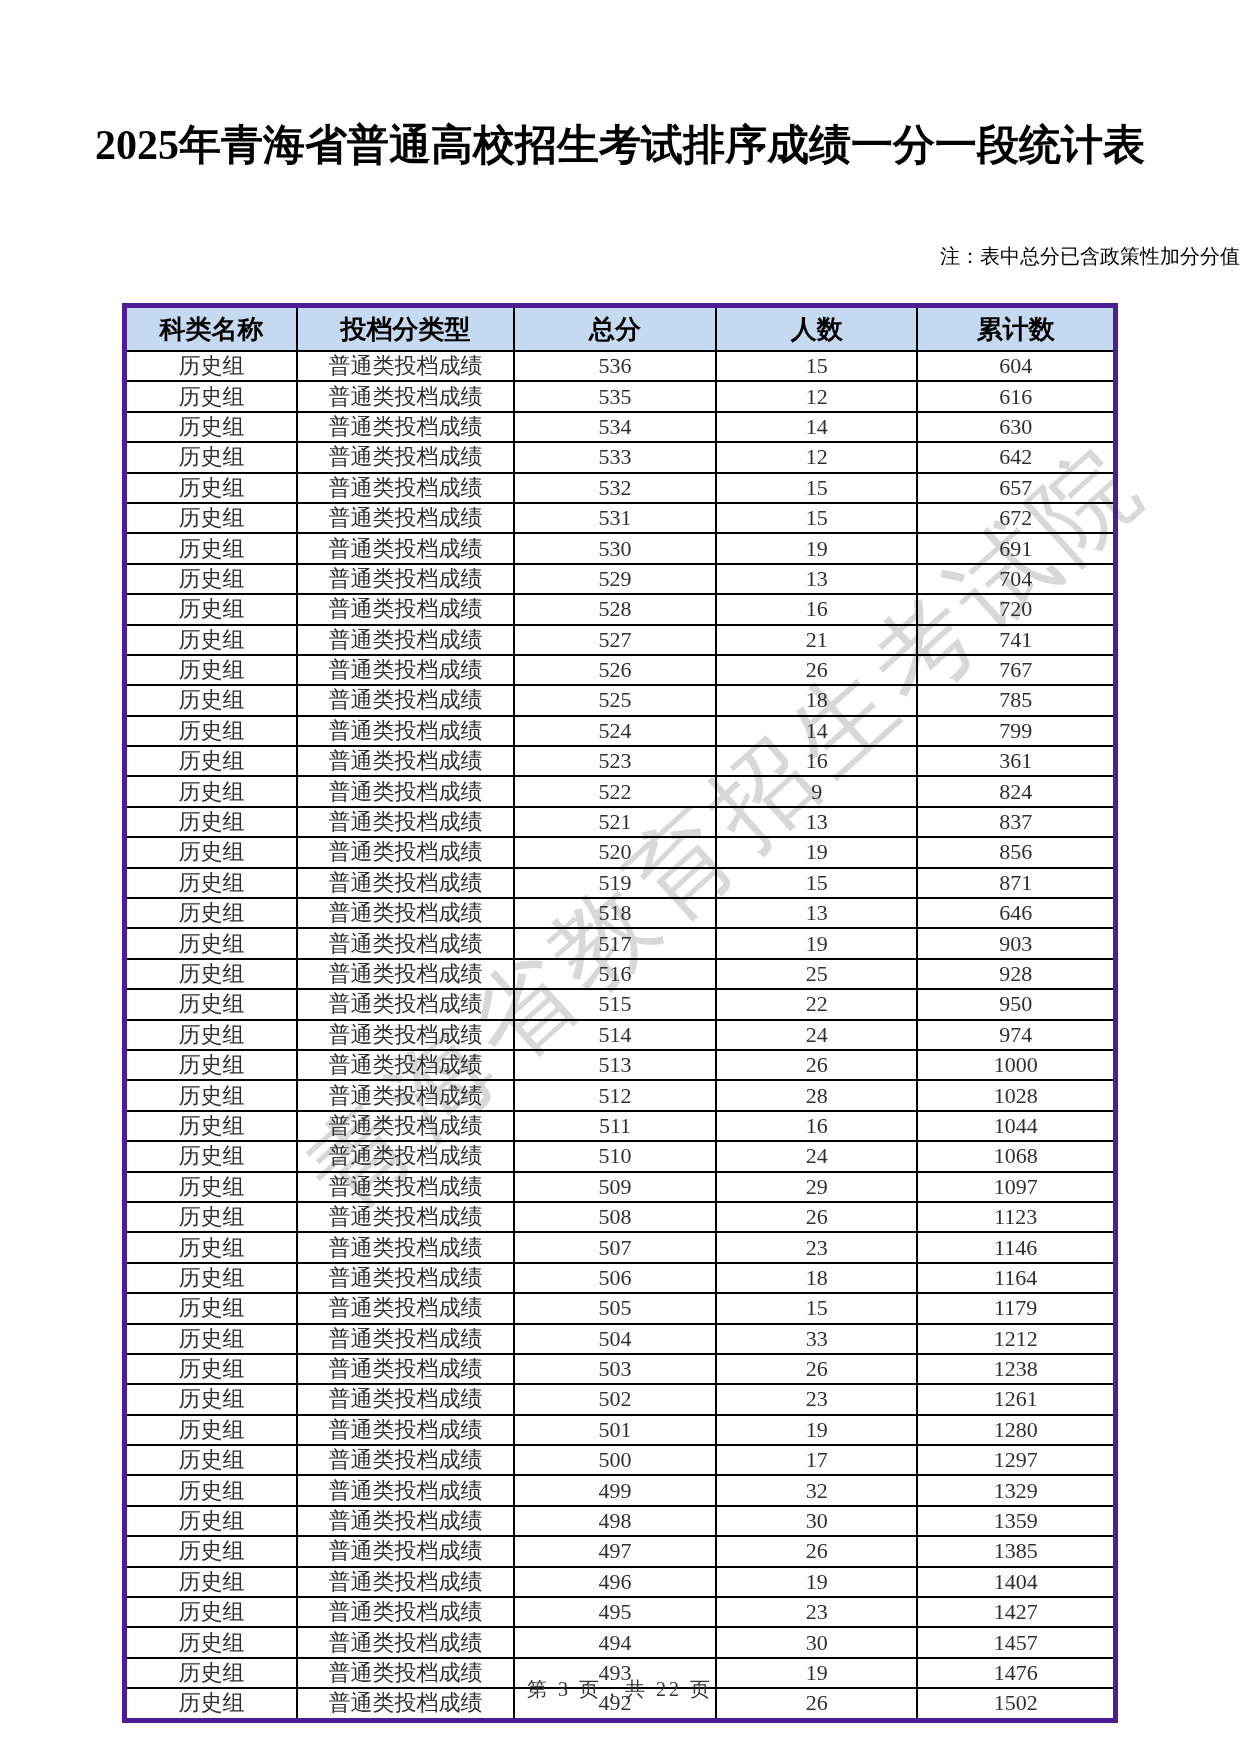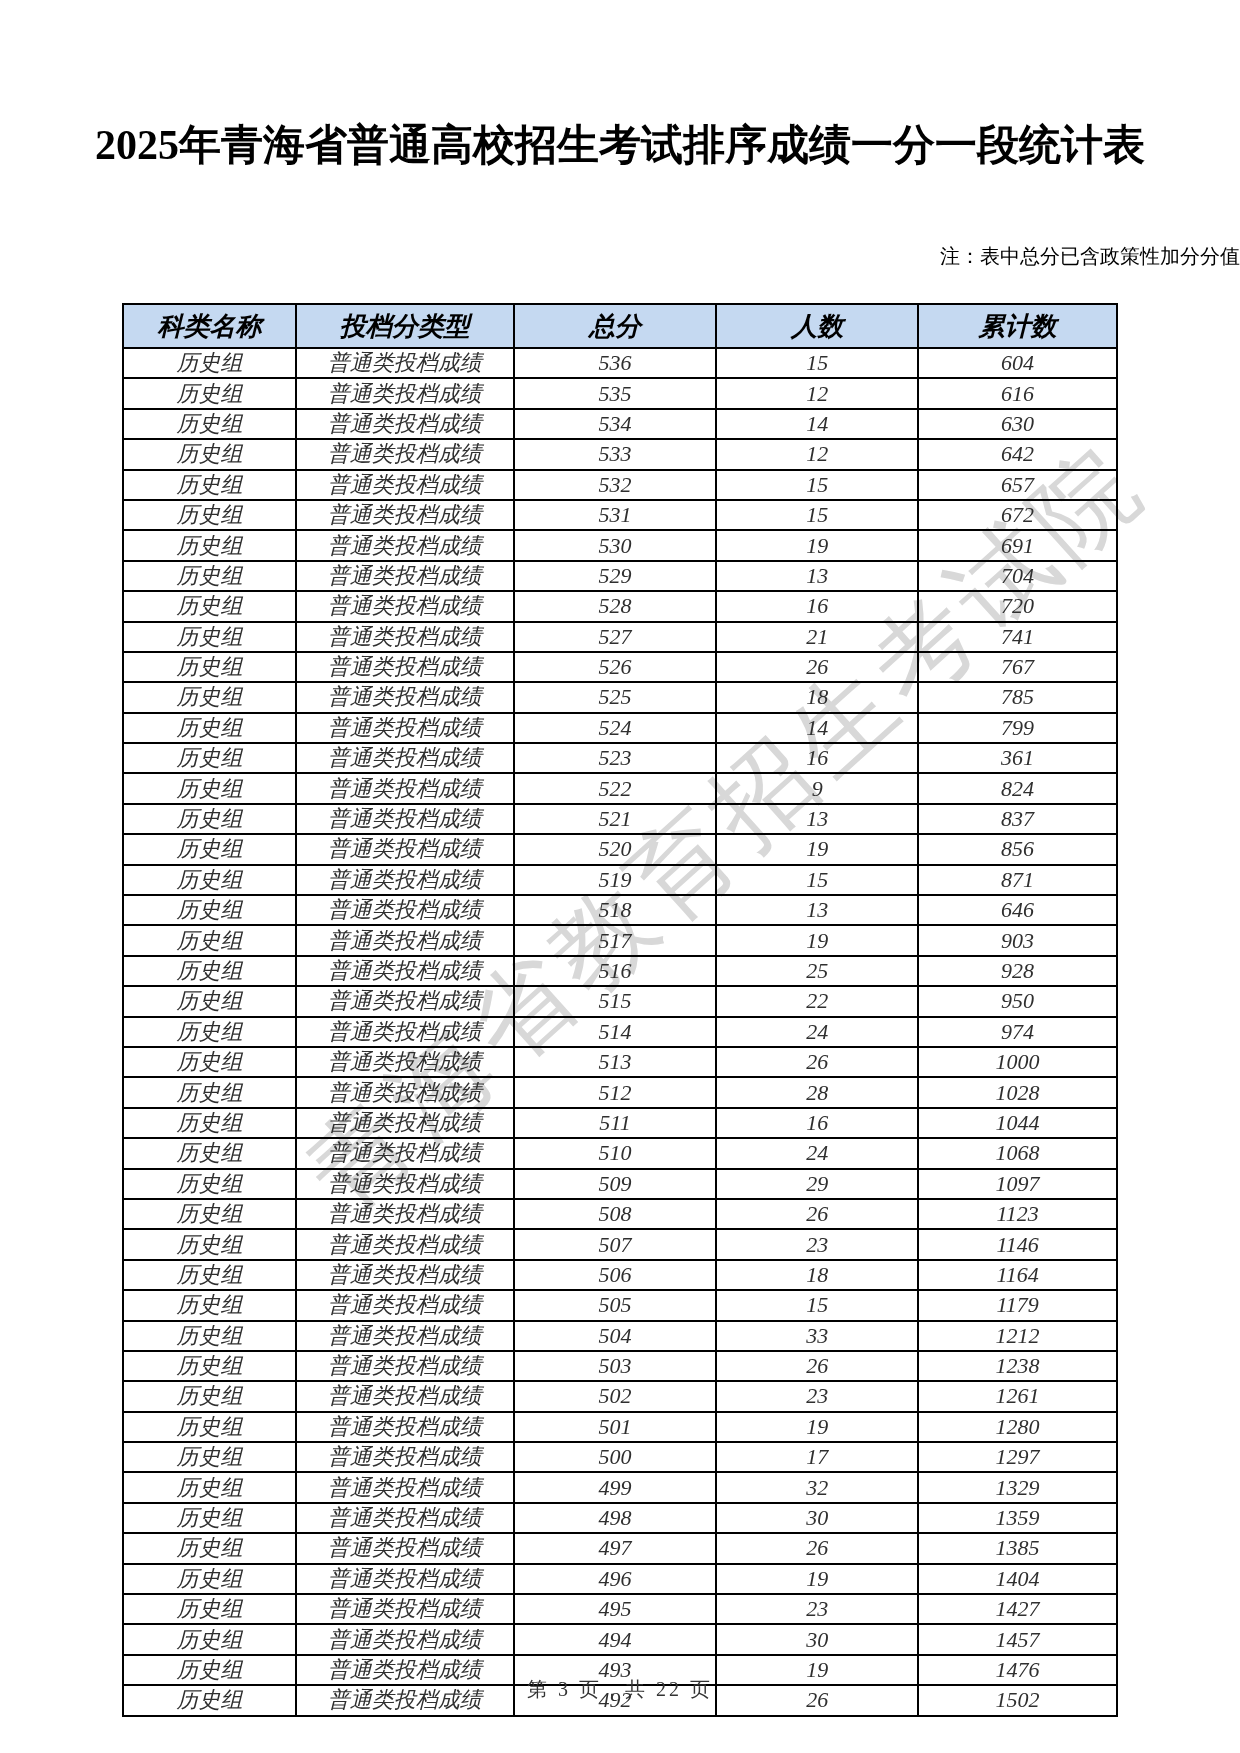--- a/index.html
+++ b/index.html
@@ -47,21 +47,21 @@
     table-layout:fixed;
     z-index:1;
   }
   table.score-table th, table.score-table td {
     border:2px solid #000;
     text-align:center;
     vertical-align:middle;
     padding:0;
     overflow:hidden;
   }
-  table.score-table { border:1px solid #4c1d95;font-style:italic; }
+  table.score-table { border:5px solid #4c1d95; }
   table.score-table th {
     background:var(--header-bg,#c5d9f1);
     height:42px;
     font-size:26px;
     font-weight:bold;
   }
   table.score-table td {
     height:28.4px;
     font-size:22px;
     line-height:1;

